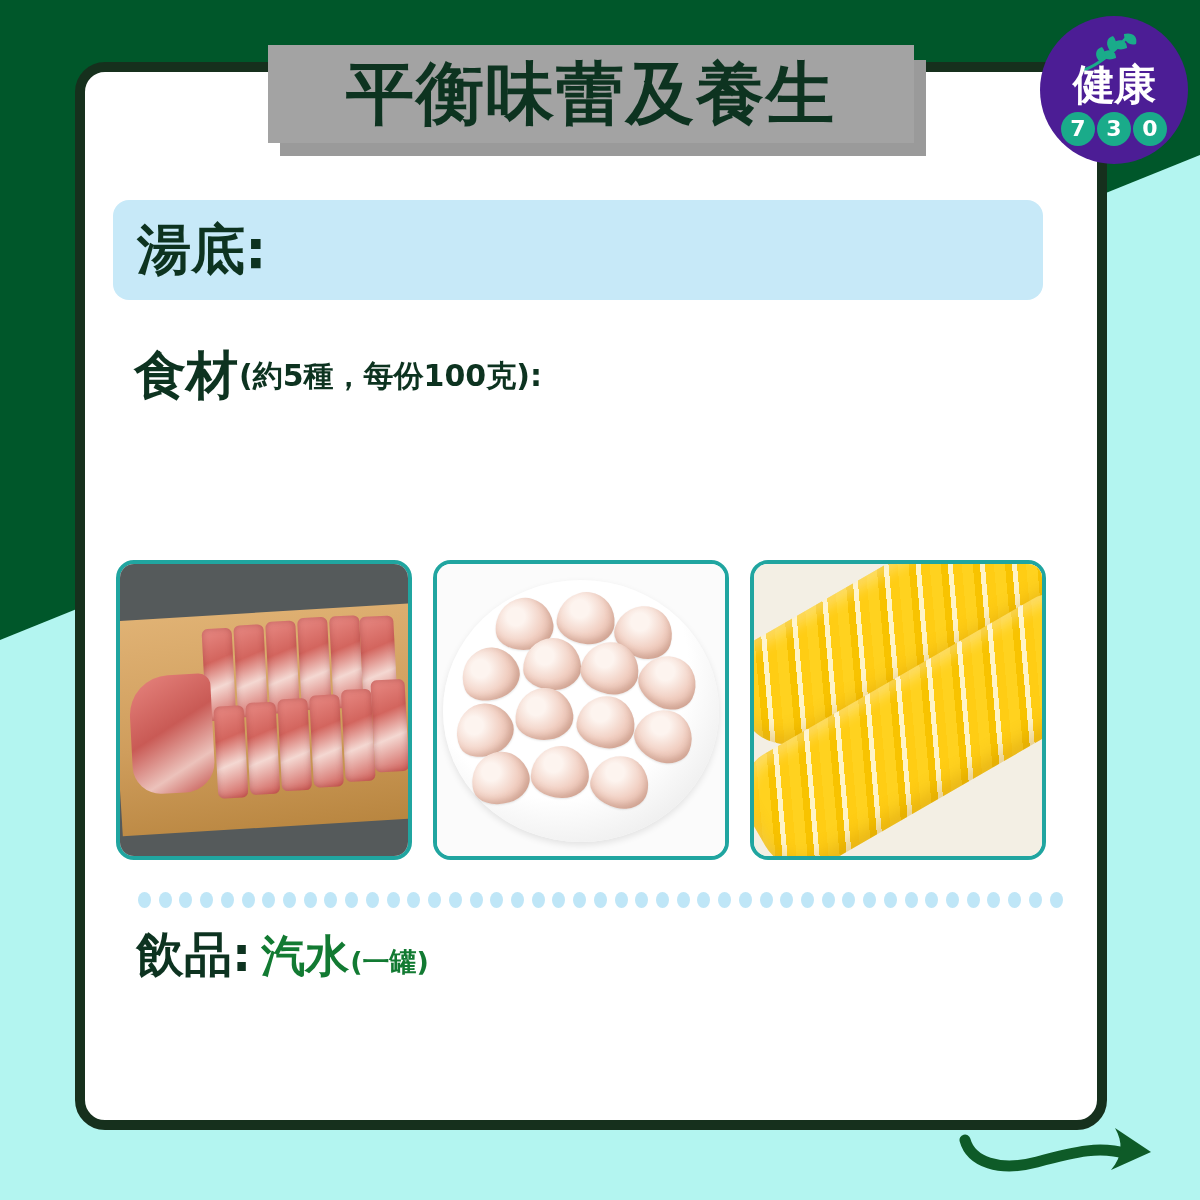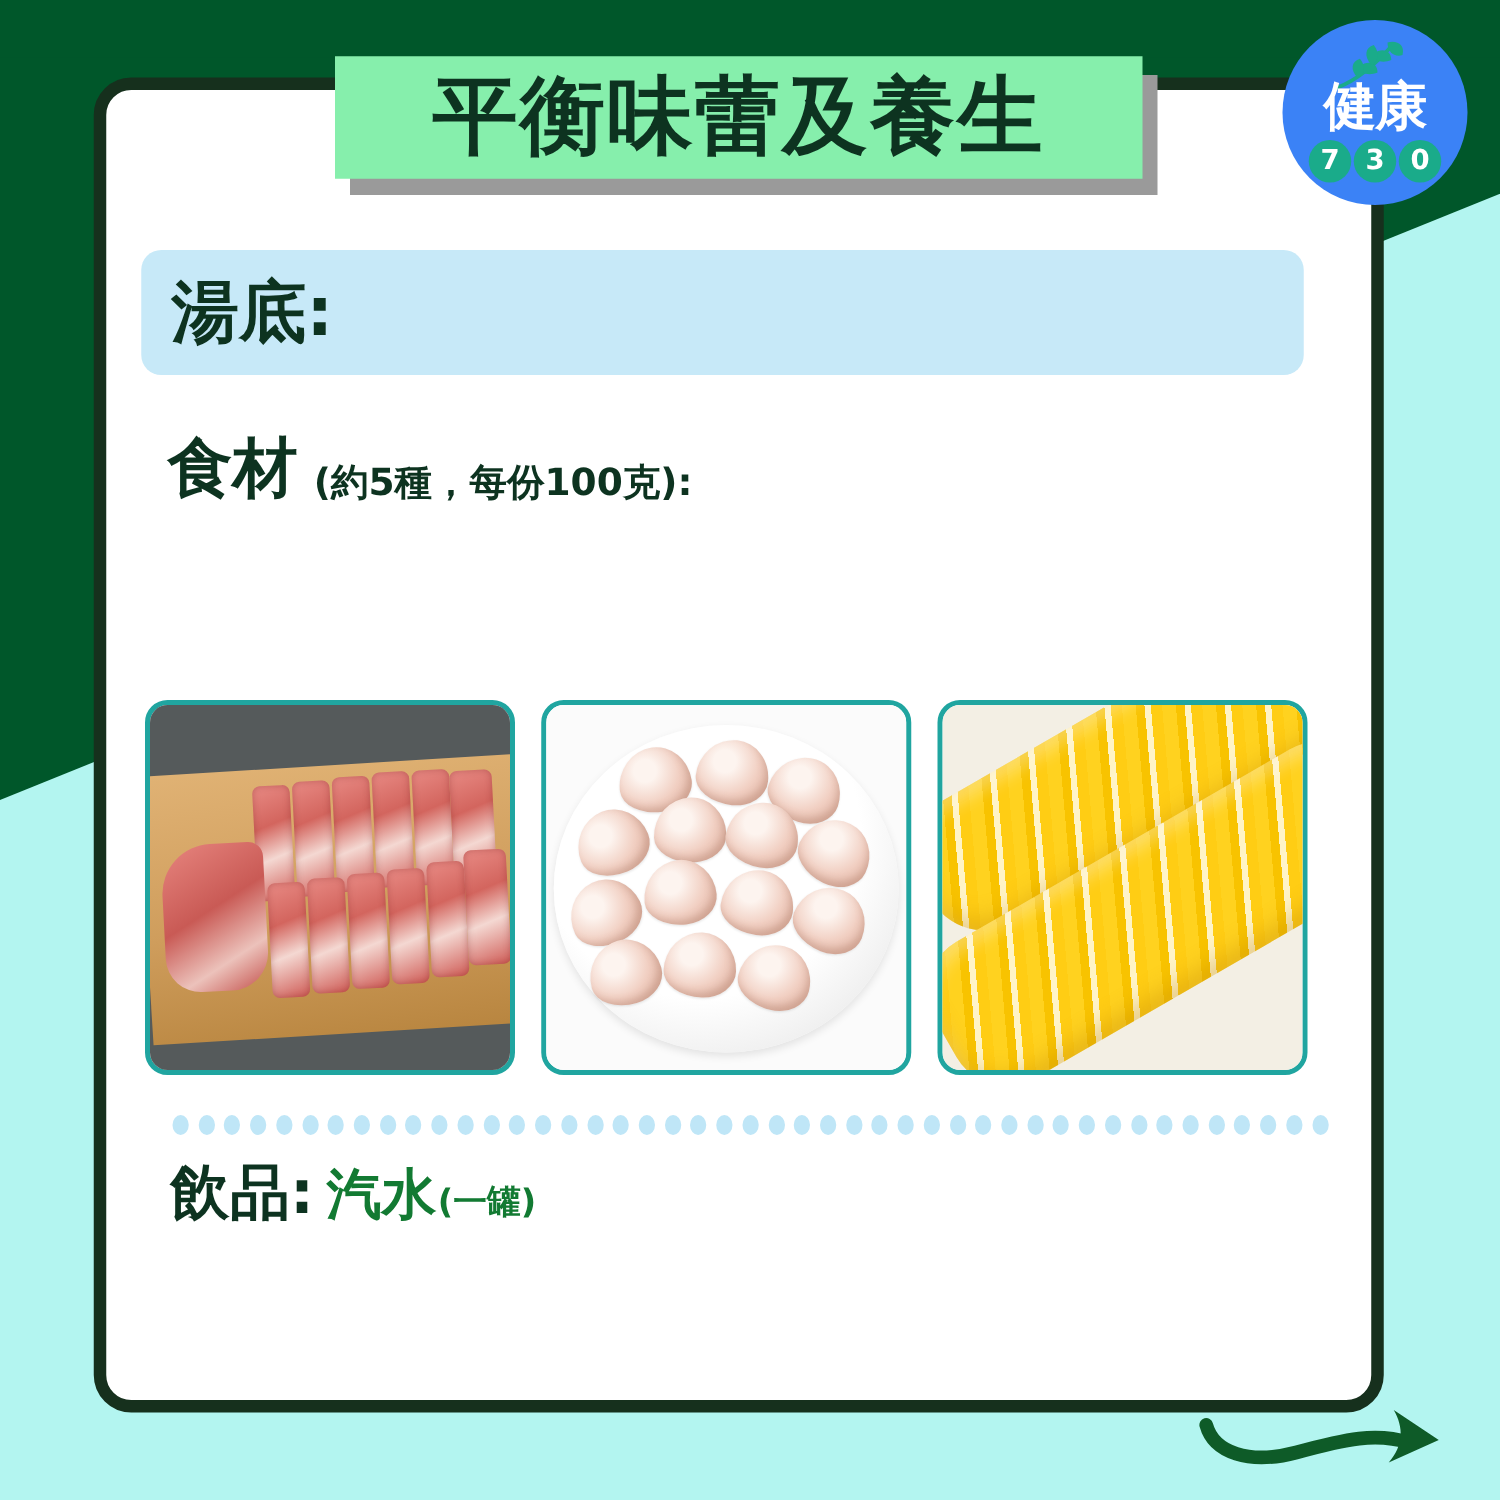--- a/index.html
+++ b/index.html
@@ -62,45 +62,45 @@
     height: 96px;
     background: #9a9a9a;
     z-index: 4;
   }
   .title-box {
     position: absolute;
     left: 268px;
     top: 45px;
     width: 646px;
     height: 98px;
-    background: #86efac;
+    background: #a3a3a3;
     z-index: 5;
     display: flex;
     align-items: center;
     justify-content: center;
   }
   .title-text {
     font-family: "DejaVu Sans", "Liberation Sans", sans-serif;
     font-size: 68px;
     font-weight: bold;
     color: #0d3320;
     letter-spacing: 2px;
     line-height: 1;
     white-space: nowrap;
   }
 
   
   .logo {
     position: absolute;
-    right: 26px;
+    right: 12px;
     top: 16px;
     width: 148px;
     height: 148px;
     border-radius: 50%;
-    background: #3b82f6;
+    background: #4c1d95;
     z-index: 9;
     overflow: hidden;
   }
   .logo-leaf {
     position: absolute;
     left: 40px;
     top: 14px;
     width: 70px;
     height: 46px;
   }
@@ -172,25 +172,25 @@
   
   .ing-block {
     position: absolute;
     left: 134px;
     top: 348px;
     width: 930px;
     z-index: 6;
   }
   .ing-line1 {
     display: flex;
-    align-items: flex-end;
+    align-items: center;
     line-height: 1.05;
   }
   .ing-title { font-size: 52px; }
-  .ing-note  { font-size: 30px; margin-left: 13px; }
+  .ing-note  { font-size: 30px; margin-left: 1px; }
   .ing-list {
     margin-top: 13px;
     font-size: 44px;
     line-height: 1.1;
     letter-spacing: 1px;
   }
 
   
   .photos {
     position: absolute;

